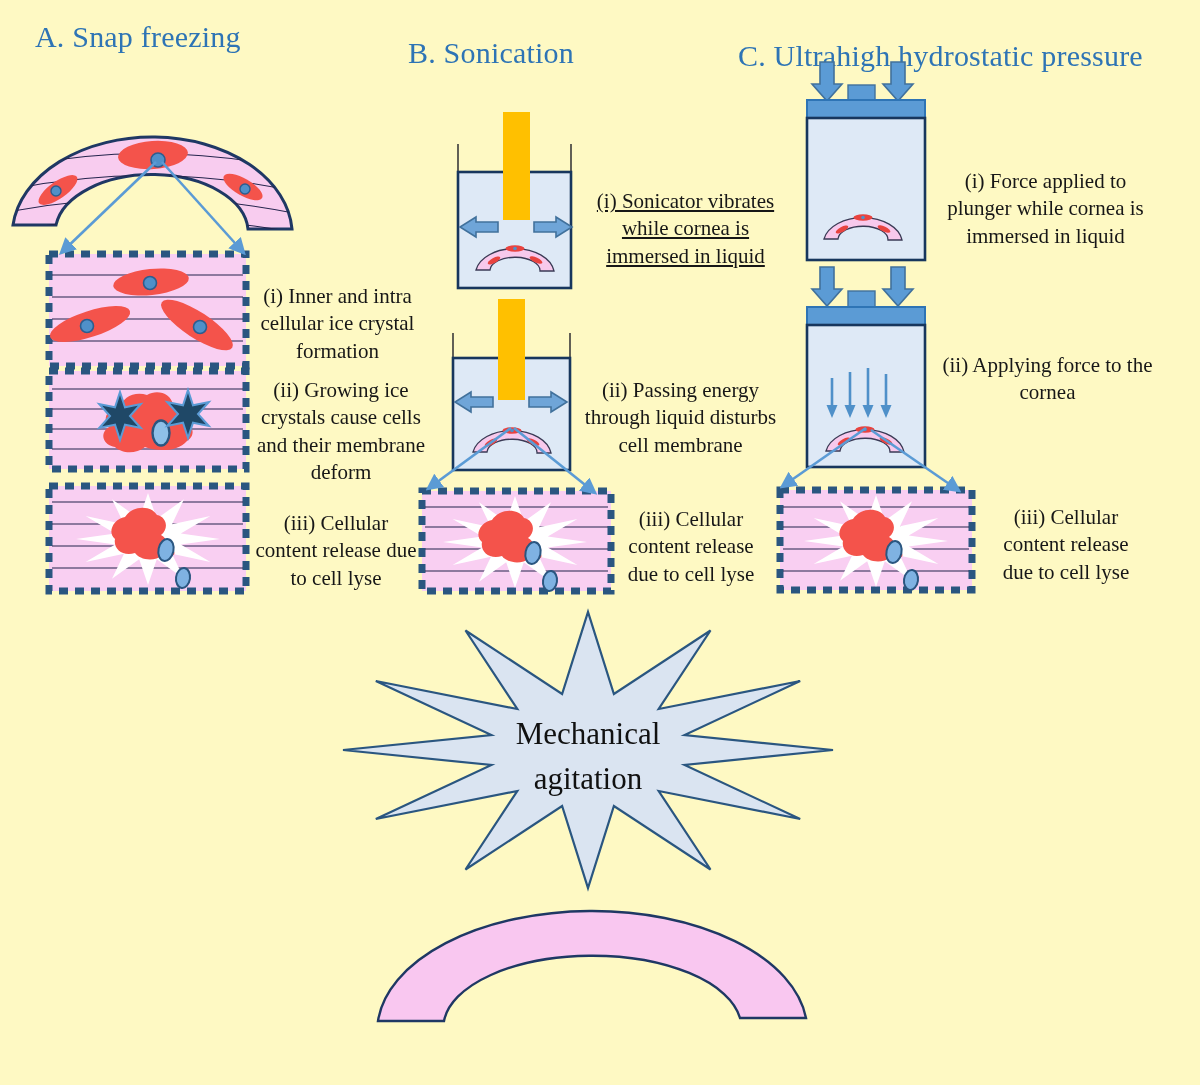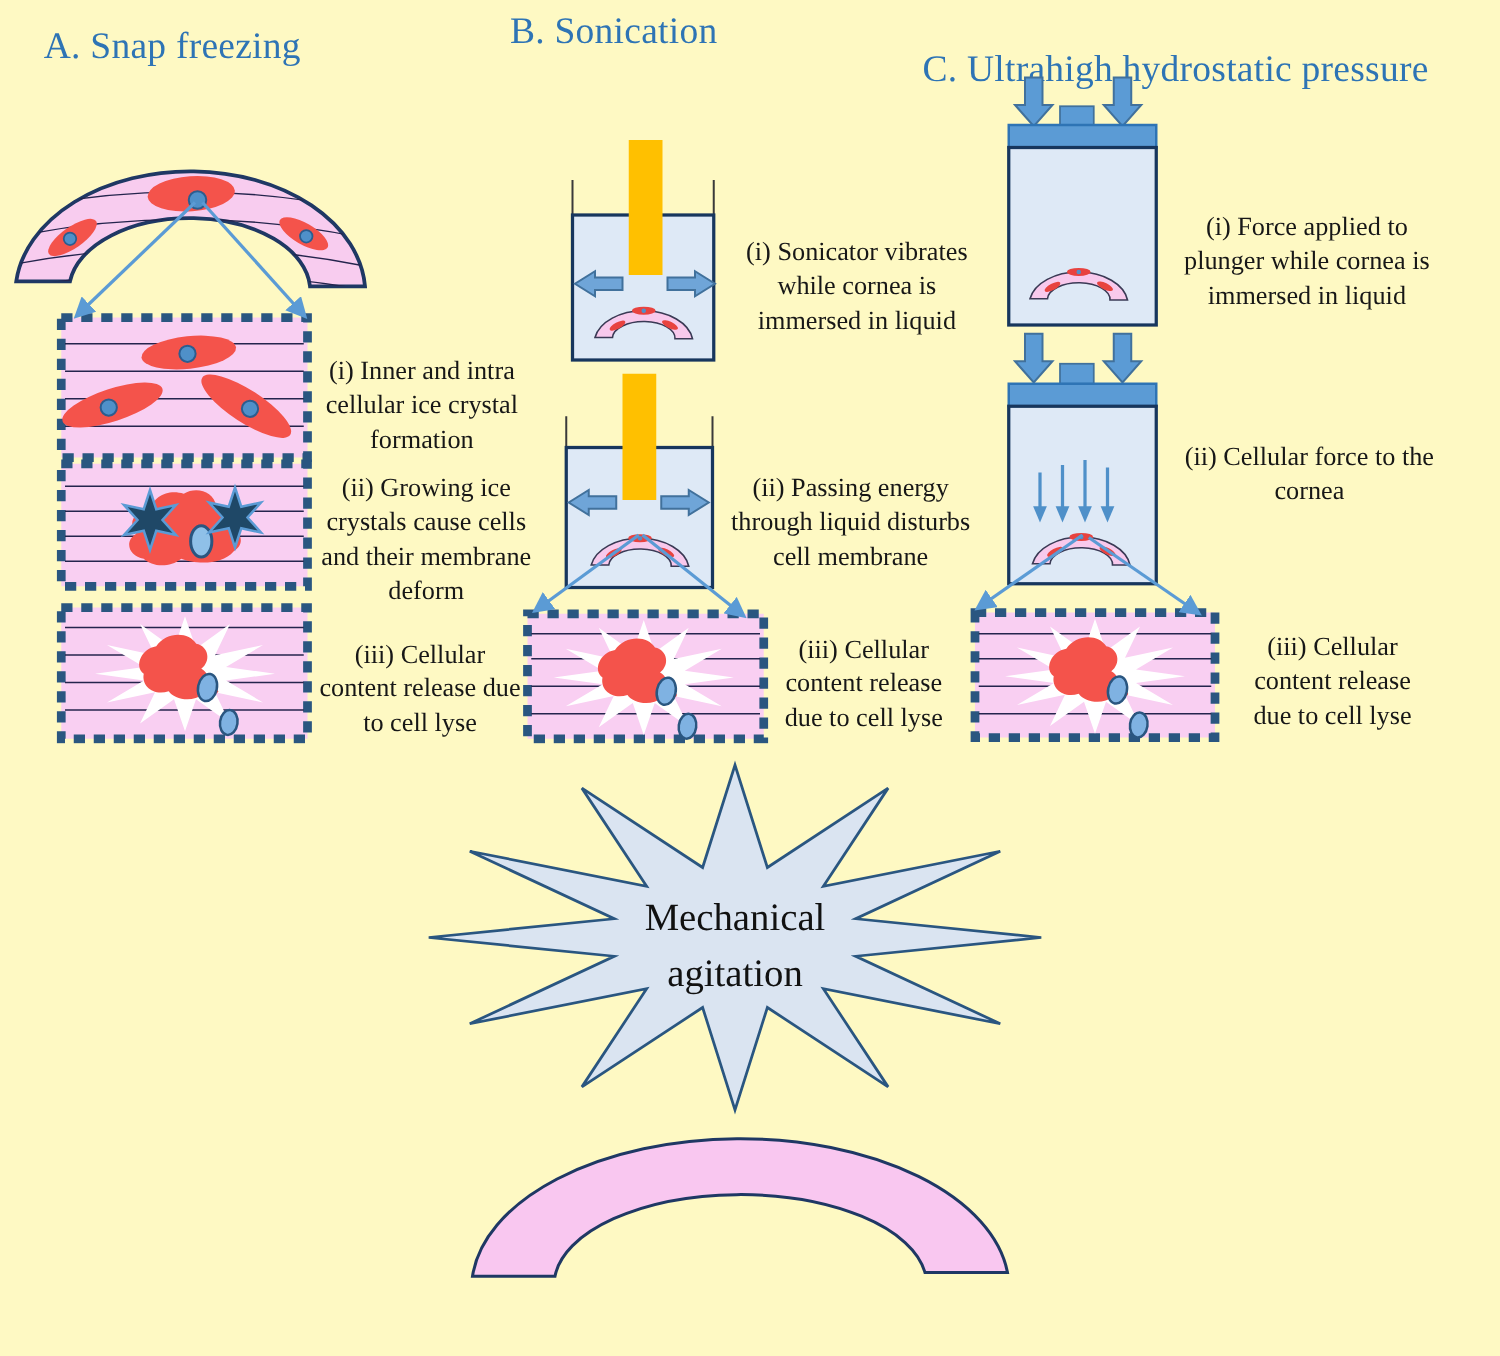--- a/index.html
+++ b/index.html
@@ -46,21 +46,21 @@
       <g id="iceStar">
         <polygon points="0,-24 5,-8.66 20.78,-12 10,0 20.78,12 5,8.66 0,24 -5,8.66 -20.78,12 -10,0 -20.78,-12 -5,-8.66" fill="#1F4867" stroke="#5B9BD5" stroke-width="2"></polygon>
       </g>
       <g id="blockDown">
         <polygon points="8,0 22,0 22,22 30,22 15,39 0,22 8,22" fill="#5B9BD5" stroke="#41719C" stroke-width="1.6"></polygon>
       </g>
     </defs>
   </svg>
 
   <div class="abs panel-title" style="left:35px;top:20px;">A. Snap freezing</div>
-  <div class="abs panel-title" style="left:408px;top:8px;font-family:Liberation Serif, serif;">B. Sonication</div>
+  <div class="abs panel-title" style="left:408px;top:36px;font-family:Liberation Serif, serif;">B. Sonication</div>
   <div class="abs panel-title" style="left:738px;top:20px;margin-top:19px;">C. Ultrahigh hydrostatic pressure</div>
 
   <svg class="abs" style="left:8px;top:130px;" width="290" height="104" viewBox="0 0 290 104">
     <defs>
         <clipPath id="archClipA">
       <path d="M 5,95 A 140,98 0 0 1 284,99 L 240,99 A 96.5,58 0 0 0 48,95 Z"></path>
     </clipPath>
       </defs>
     <path d="M 5,95 A 140,98 0 0 1 284,99 L 240,99 A 96.5,58 0 0 0 48,95 Z" fill="#F8CCEF" stroke="#1F3864" stroke-width="3"></path>
     <g clip-path="url(#archClipA)" stroke="#24244d" stroke-width="1.1" fill="none">
@@ -158,21 +158,21 @@
     <rect x="4" y="4" width="189" height="100" fill="#F9CFF2" stroke="#2A5680" stroke-width="7" stroke-dasharray="9 7"></rect>
     <g stroke="#24244d" stroke-width="1.1">
       <line x1="7" y1="20" x2="190" y2="20"></line>
         <line x1="7" y1="40" x2="190" y2="40"></line>
       <line x1="7" y1="62" x2="190" y2="62"></line>
         <line x1="7" y1="84" x2="190" y2="84"></line>
     </g>
     <use href="#lysedCell" transform="translate(22,5)"></use>
   </svg>
 
-  <div class="abs step-label" style="left:583px;top:188px;width:205px;">(i) Sonicator vibrates while cornea is immersed in liquid</div>
+  <div class="abs step-label" style="left:583px;top:188px;width:205px;text-decoration:underline;">(i) Sonicator vibrates while cornea is immersed in liquid</div>
   <div class="abs step-label" style="left:568px;top:377px;width:225px;">(ii) Passing energy through liquid disturbs cell membrane</div>
   <div class="abs step-label" style="left:611px;top:506px;width:160px;">(iii) Cellular content release due to cell lyse</div>
 
   <svg class="abs" style="left:800px;top:58px;" width="132" height="205" viewBox="0 0 132 205">
     <use href="#blockDown" transform="translate(12,4)"></use>
     <use href="#blockDown" transform="translate(83,4)"></use>
     <rect x="48" y="27" width="27" height="17" fill="#5B9BD5" stroke="#41719C" stroke-width="1.4"></rect>
     <rect x="7" y="42" width="118" height="18" fill="#5B9BD5" stroke="#2E74B5" stroke-width="2"></rect>
     <rect x="7" y="60" width="118" height="142" fill="#DEE9F6" stroke="#17365D" stroke-width="2.6"></rect>
     <use href="#miniCornea" transform="translate(23,150)"></use>
@@ -202,21 +202,21 @@
     <g stroke="#24244d" stroke-width="1.1">
       <line x1="7" y1="21" x2="193" y2="21"></line>
         <line x1="7" y1="41" x2="193" y2="41"></line>
       <line x1="7" y1="63" x2="193" y2="63"></line>
         <line x1="7" y1="85" x2="193" y2="85"></line>
     </g>
     <use href="#lysedCell" transform="translate(25,5)"></use>
   </svg>
 
   <div class="abs step-label" style="left:933px;top:168px;width:225px;">(i) Force applied to plunger while cornea is immersed in liquid</div>
-  <div class="abs step-label" style="left:940px;top:352px;width:215px;">(ii) Cellular force to the cornea</div>
+  <div class="abs step-label" style="left:940px;top:352px;width:215px;">(ii) Applying force to the cornea</div>
   <div class="abs step-label" style="left:986px;top:504px;width:160px;">(iii) Cellular content release due to cell lyse</div>
 
   <svg class="abs" style="left:0;top:0;pointer-events:none;" width="1200" height="1085" viewBox="0 0 1200 1085">
     <defs>
       <marker id="ah" viewBox="0 0 10 10" refX="7.5" refY="5" markerWidth="6.5" markerHeight="6.5" orient="auto">
         <path d="M0,0 L10,5 L0,10 Z" fill="#5B9BD5"></path>
       </marker>
     </defs>
     <g stroke="#5B9BD5" stroke-width="2.6" fill="none">
       <line x1="156" y1="162" x2="62" y2="252" marker-end="url(#ah)"></line>

